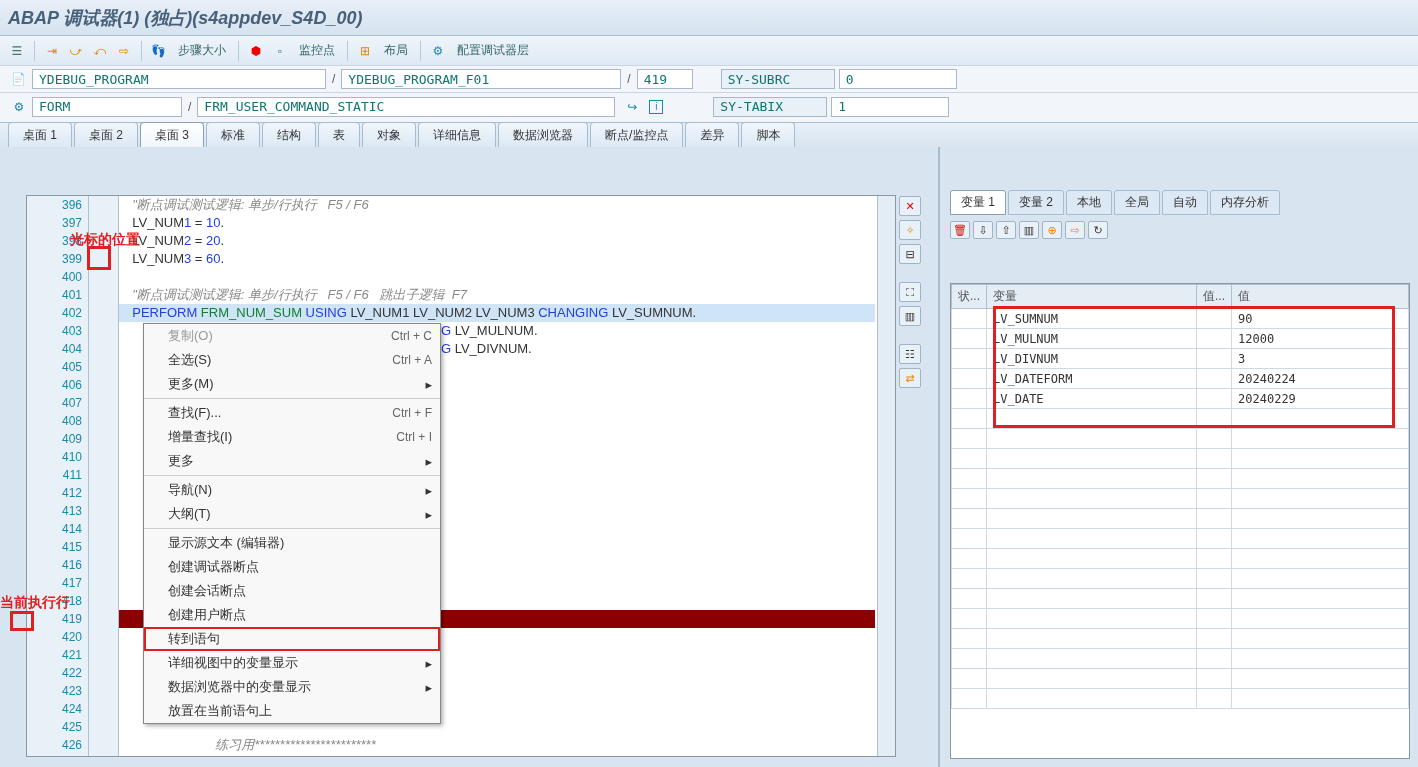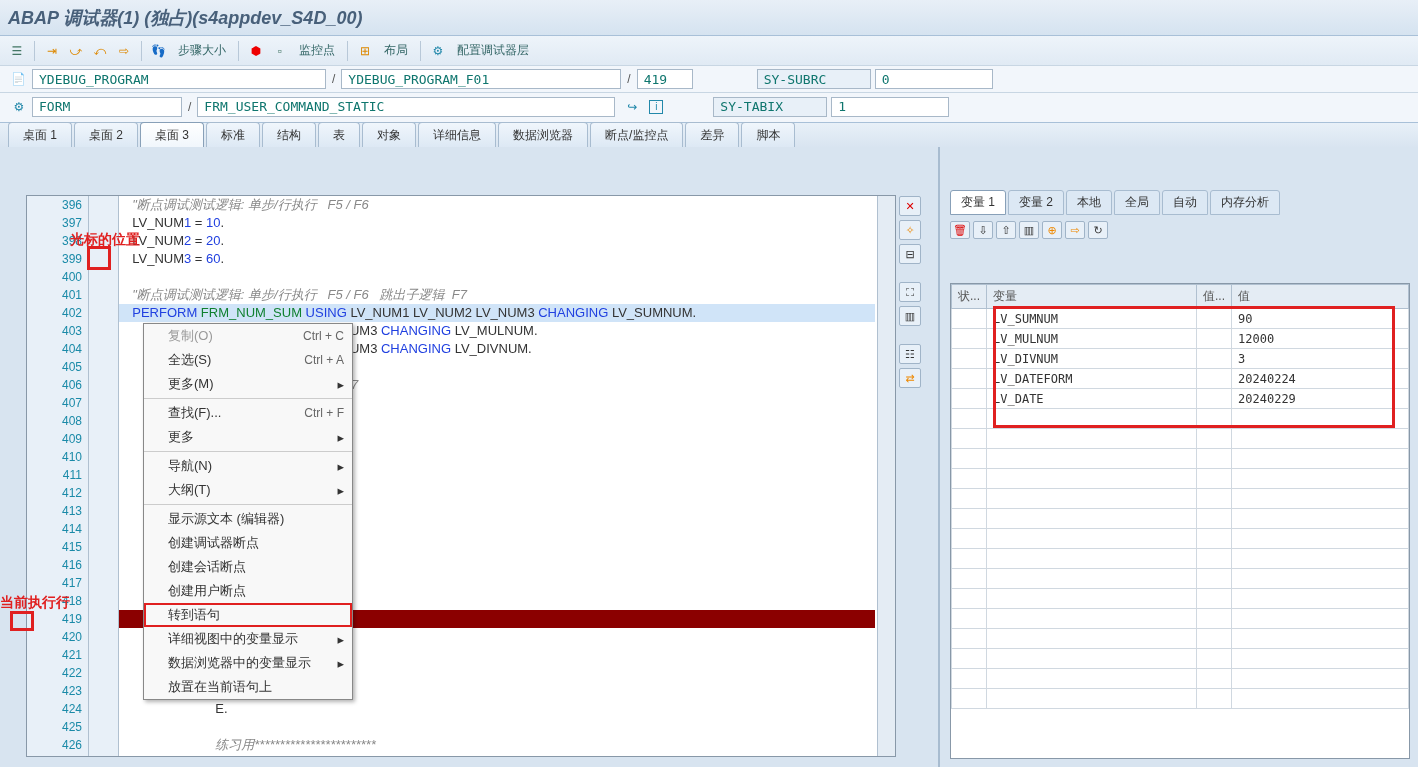--- a/index.html
+++ b/index.html
@@ -29,21 +29,21 @@
 .codelines { position: absolute; left: 92px; right: 20px; top: 0; bottom: 0; font-family: Consolas, monospace; font-size: 13px; line-height: 18px; }
 .scrollbar { position: absolute; right: 0; top: 0; bottom: 0; width: 18px; background: #e4ecf4; border-left: 1px solid #b0c0d0; }
 .lineno { text-align: right; padding-right: 6px; color: #1a8aa8; font-family: Liberation Sans, sans-serif; font-size: 12px; line-height: 18px; }
 .codeline { white-space: pre; padding-left: 6px; height: 18px; }
 .kw-comment { color: #888; font-style: italic; }
 .kw-blue { color: #2040e0; }
 .kw-green { color: #108030; text-align: right; }
 .kw-num { color: #2040e0; }
 .currline { background: #8b0000; height: 18px; }
 .selline { background: #d0e4f8; }
-.ctxmenu { position: absolute; left: 116px; top: 127px; width: 210px; background: #f8f8f8; border: 1px solid #888; box-shadow: 2px 2px 4px rgba(0,0,0,0.3); z-index: 100; }
+.ctxmenu { position: absolute; left: 116px; top: 127px; width: 298px; background: #f8f8f8; border: 1px solid #888; box-shadow: 2px 2px 4px rgba(0,0,0,0.3); z-index: 100; }
 .ctxitem { display: flex; align-items: center; padding: 3px 8px 3px 24px; cursor: pointer; font-size: 13px; position: relative; }
 .ctxitem.disabled { color: #999; cursor: default; }
 .ctxitem .shortcut { margin-left: auto; color: #666; font-size: 12px; }
 .ctxitem .arrow { position: absolute; right: 8px; }
 .ctxsep { height: 1px; background: #ccc; margin: 2px 0; }
 .ctxitem.hl { border: 2px solid #e02020; padding: 1px 6px 1px 22px; }
 .sidetoolbar { position: absolute; right: -28px; top: 0; width: 24px; display: flex; flex-direction: column; gap: 4px; }
 .sidebtn { width: 22px; height: 20px; border: 1px solid #a0b4c8; background: #e8f0f8; border-radius: 2px; display: flex; align-items: center; justify-content: center; cursor: pointer; font-size: 11px; }
 .vartabs { display: flex; gap: 2px; margin-bottom: 4px; }
 .vartab { padding: 3px 10px; border: 1px solid #a8bcd0; border-radius: 3px 3px 0 0; background: #dce8f4; cursor: pointer; font-size: 12px; }
@@ -89,21 +89,21 @@
     <span class="tlabel">配置调试器层</span>
   </div>
 
   <div class="infobar">
     <span class="small-ico">📄</span>
     <input class="infield" style="width: 294px;" value="YDEBUG_PROGRAM">
     <span class="sep-slash">/</span>
     <input class="infield" style="width: 280px;" value="YDEBUG_PROGRAM_F01">
     <span class="sep-slash">/</span>
     <input class="infield" style="width: 56px;" value="419">
-    <input class="infield ro" style="width: 114px; margin-left: 60px;" readonly="" value="SY-SUBRC">
+    <input class="infield ro" style="width: 114px; margin-left: 24px;" readonly="" value="SY-SUBRC">
     <input class="infield" style="width: 118px;" readonly="" value="0">
   </div>
 
   <div class="infobar2">
     <span class="small-ico" style="color:#28a">⚙</span>
     <input class="infield" style="width: 150px;" value="FORM">
     <span class="sep-slash">/</span>
     <input class="infield" style="width: 418px;" value="FRM_USER_COMMAND_STATIC">
     <span class="small-ico" style="color:#28a;margin-left:4px">↪</span>
     <span class="small-ico" style="color:#28a;border:1px solid #28a;width:14px;height:14px;font-size:10px;margin-left:4px">i</span>
@@ -215,20 +215,24 @@
             <div class="ctxitem">
               <span>更多(M)</span>
               <span class="arrow">▸</span>
             </div>
             <div class="ctxsep"></div>
             <div class="ctxitem">
               <span>查找(F)...</span>
               <span class="shortcut">Ctrl + F</span>
             </div>
             <div class="ctxitem">
+              <span>增量查找(I)</span>
+              <span class="shortcut">Ctrl + I</span>
+            </div>
+            <div class="ctxitem">
               <span>更多</span>
               <span class="arrow">▸</span>
             </div>
             <div class="ctxsep"></div>
             <div class="ctxitem">
               <span>导航(N)</span>
               <span class="arrow">▸</span>
             </div>
             <div class="ctxitem">
               <span>大纲(T)</span>

